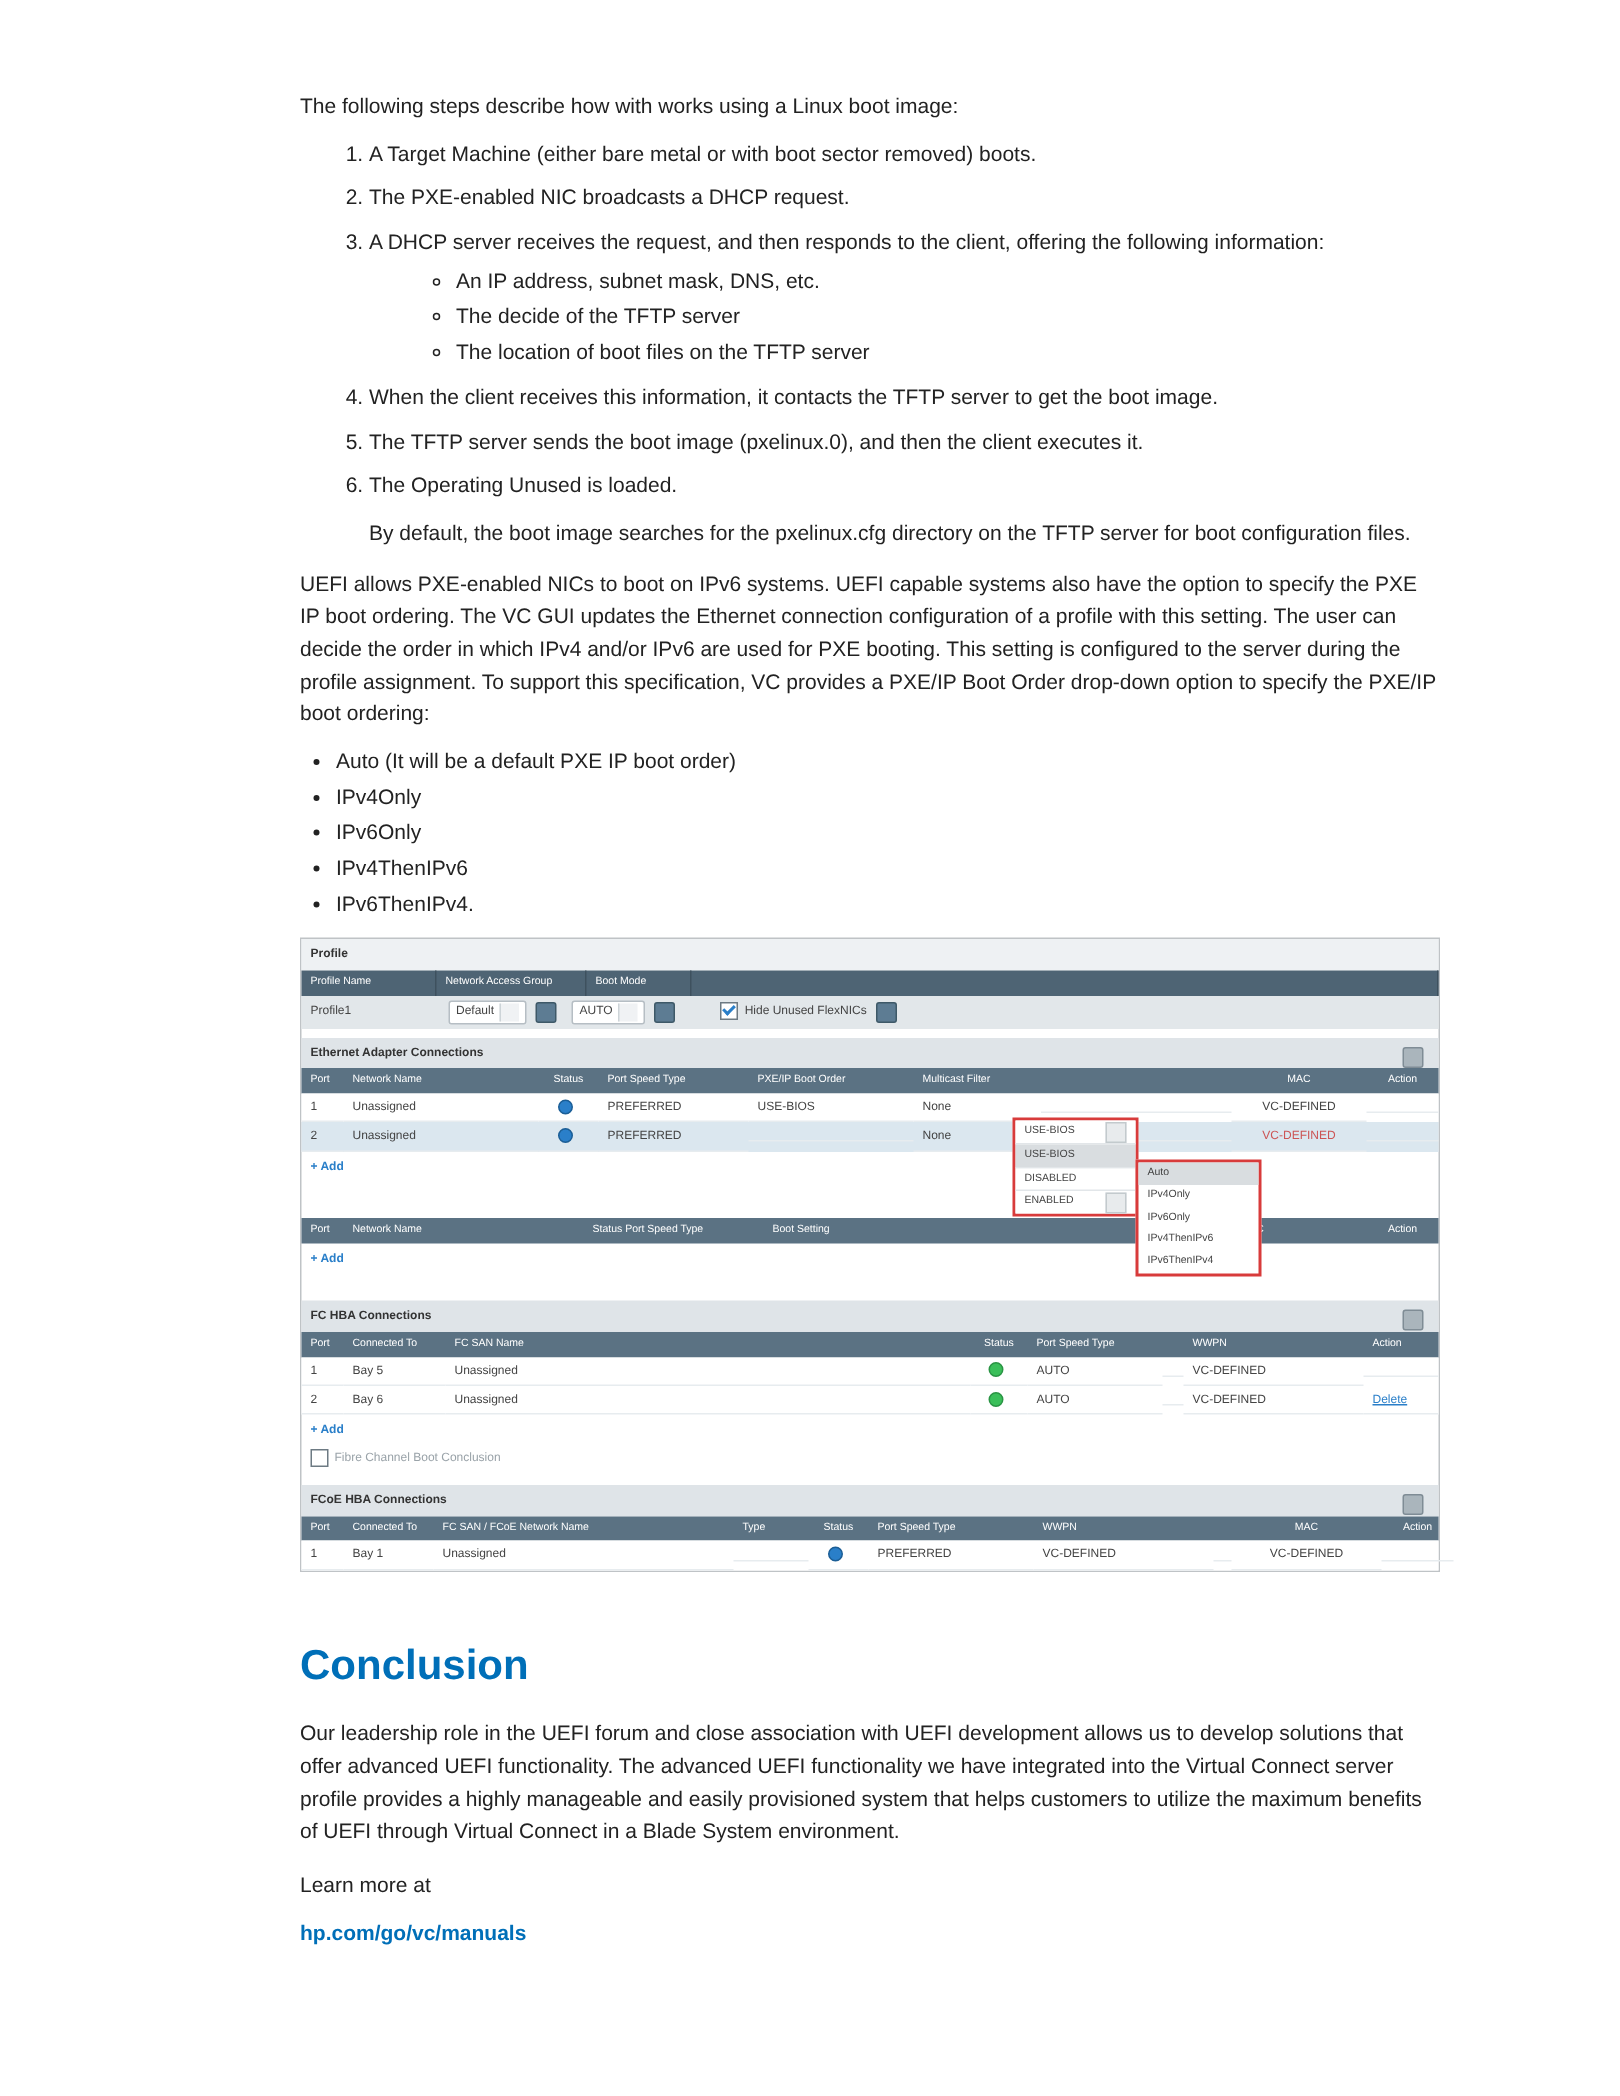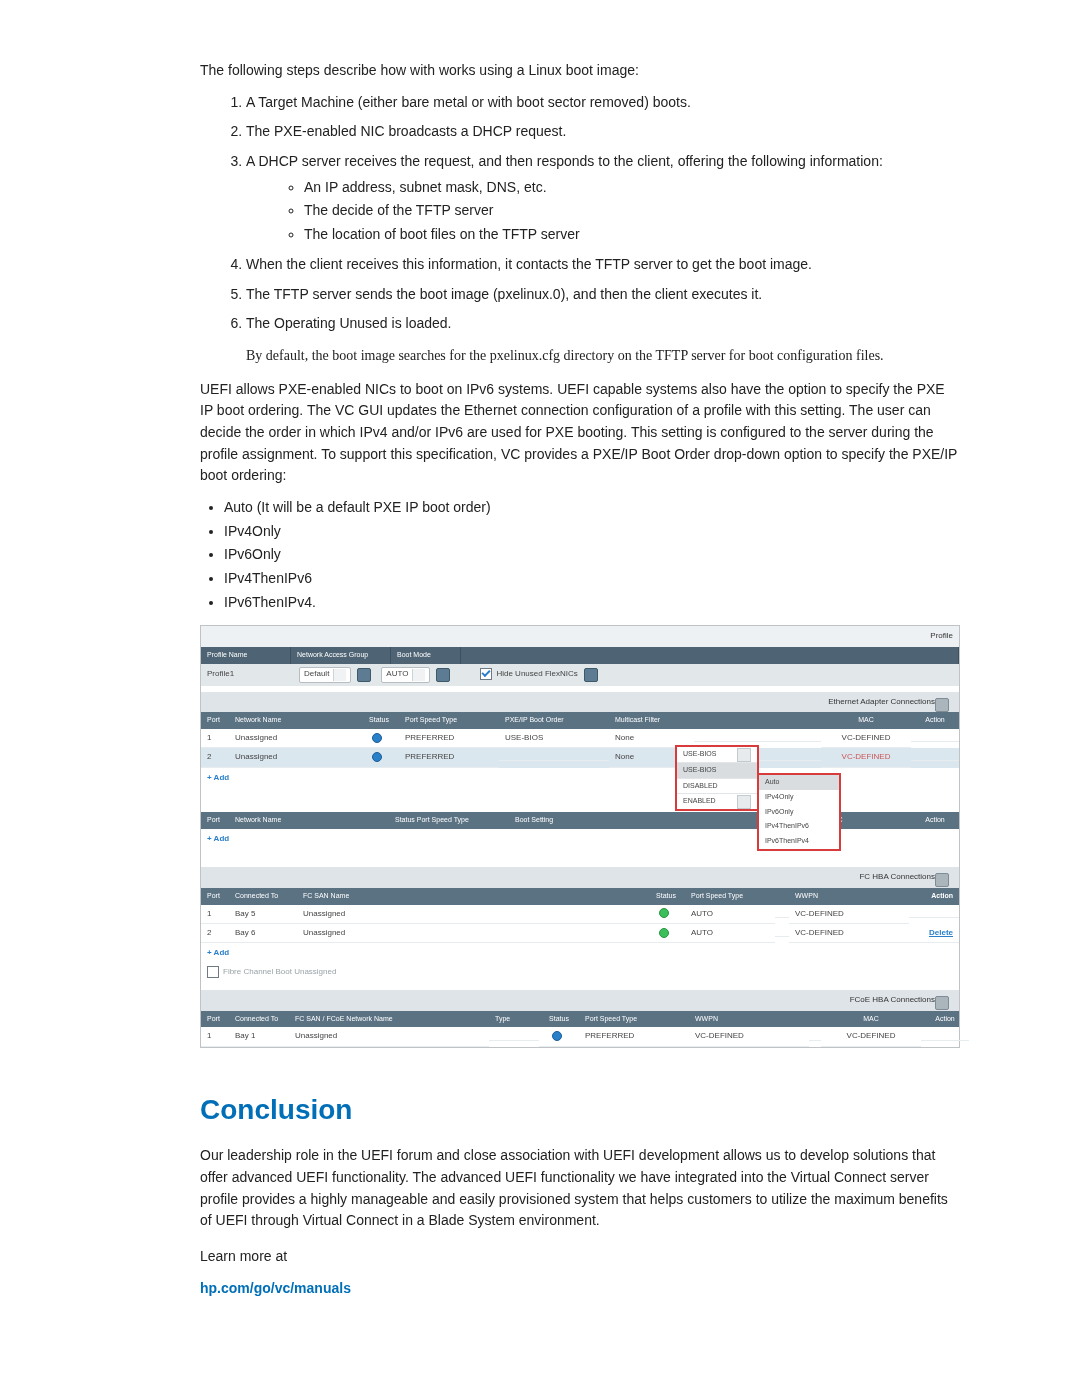--- a/index.html
+++ b/index.html
@@ -5,28 +5,28 @@
   html,body{margin:0;padding:0;background:#fff;font-family:Arial,Helvetica,sans-serif;color:#222;}
   .page{width:1080px;min-height:1397px;margin:0 auto;position:relative;padding:60px 0 40px;box-sizing:border-box;}
   .content{margin:0 120px 0 200px;font-size:14px;line-height:1.55;}
   p{margin:0 0 10px;}
   ol.steps{margin:8px 0 10px 0;padding-left:46px;}
   ol.steps>li{margin-bottom:8px;}
   ul.bul{margin:4px 0 4px 32px;padding-left:26px;}
   ul.bul li{margin-bottom:2px;}
   ul.opts{margin:6px 0 12px 6px;padding-left:18px;}
   ul.opts li{margin-bottom:2px;}
-  .indent-note{margin-left:46px;margin-bottom:12px;font-family:Liberation Serif, serif;}
+  .indent-note{margin-left:46px;margin-bottom:12px;}
   h2.conclusion{color:#006fb8;font-size:28px;font-weight:700;margin:40px 0 14px;}
   .learn{font-weight:400;margin-top:14px;}
   a.link{color:#006fb8;text-decoration:none;font-weight:700;}
 
   
   .shot{margin:8px 0 0 0;border:1px solid #bfc3c6;background:#fff;font-size:8px;color:#444;}
-  .panel-h{background:#dfe4e8;padding:4px 6px;font-weight:400;color:#333;text-align:right;}
+  .panel-h{background:#dfe4e8;padding:4px 6px;font-weight:700;color:#333;}
   .panel-h.lt{background:#eef1f3;}
   .row{display:flex;align-items:center;}
   .cell{padding:3px 6px;box-sizing:border-box;border-bottom:1px solid #e7ecef;overflow:hidden;white-space:nowrap;}
   .hdr{background:#5b7283;color:#fff;font-size:7px;}
   .hdr .cell{border-bottom:none;}
   .alt0{background:#fff;}
   .alt1{background:#dbe7ef;}
   .status-dot{display:inline-block;width:8px;height:8px;border-radius:50%;margin-right:4px;vertical-align:middle;}
   .dot-blue{background:#2a7fc9;border:1px solid #1b5e96;}
   .dot-green{background:#3bbf5a;border:1px solid #2a9444;}
@@ -74,21 +74,21 @@
   .c-i5{flex:0 0 48px;text-align:center;}
 
   
   .c-f0{flex:0 0 28px;}
   .c-f1{flex:0 0 68px;}
   .c-f2{flex:0 0 350px;}
   .c-f3{flex:0 0 38px;text-align:center;}
   .c-f4{flex:0 0 90px;}
   .c-f5{flex:1 1 auto;}
   .c-f6{flex:0 0 120px;}
-  .c-f7{flex:0 0 50px;text-align:right;font-weight:bold;}
+  .c-f7{flex:0 0 50px;text-align:left;}
 
   
   .c-o0{flex:0 0 28px;}
   .c-o1{flex:0 0 60px;}
   .c-o2{flex:0 0 200px;}
   .c-o3{flex:0 0 50px;}
   .c-o4{flex:0 0 40px;text-align:center;}
   .c-o5{flex:0 0 110px;}
   .c-o6{flex:0 0 120px;}
   .c-o7{flex:1 1 auto;}
@@ -258,21 +258,21 @@
         <div class="cell c-f1">Bay 6</div>
         <div class="cell c-f2">Unassigned</div>
         <div class="cell c-f3"><span class="status-dot dot-green"></span></div>
         <div class="cell c-f4">AUTO</div>
         <div class="cell c-f5"></div>
         <div class="cell c-f6">VC-DEFINED</div>
         <div class="cell c-f7"><span class="action-lnk">Delete</span></div>
       </div>
       <div class="add">+ Add</div>
       <div style="padding:2px 6px 6px;color:#9aa3a9;">
-        <span><span class="cb"></span><span>Fibre Channel Boot Unassigned</span></span>
+        <span><span class="cb"></span><span>Fibre Channel Boot Conclusion</span></span>
       </div>
 
       <div style="height:6px;"></div>
       <div class="panel-h"><span>FCoE HBA Connections</span><span class="collapse"></span></div>
       <div class="row hdr">
         <div class="cell c-o0">Port</div>
         <div class="cell c-o1">Connected To</div>
         <div class="cell c-o2">FC SAN / FCoE Network Name</div>
         <div class="cell c-o3">Type</div>
         <div class="cell c-o4">Status</div>

